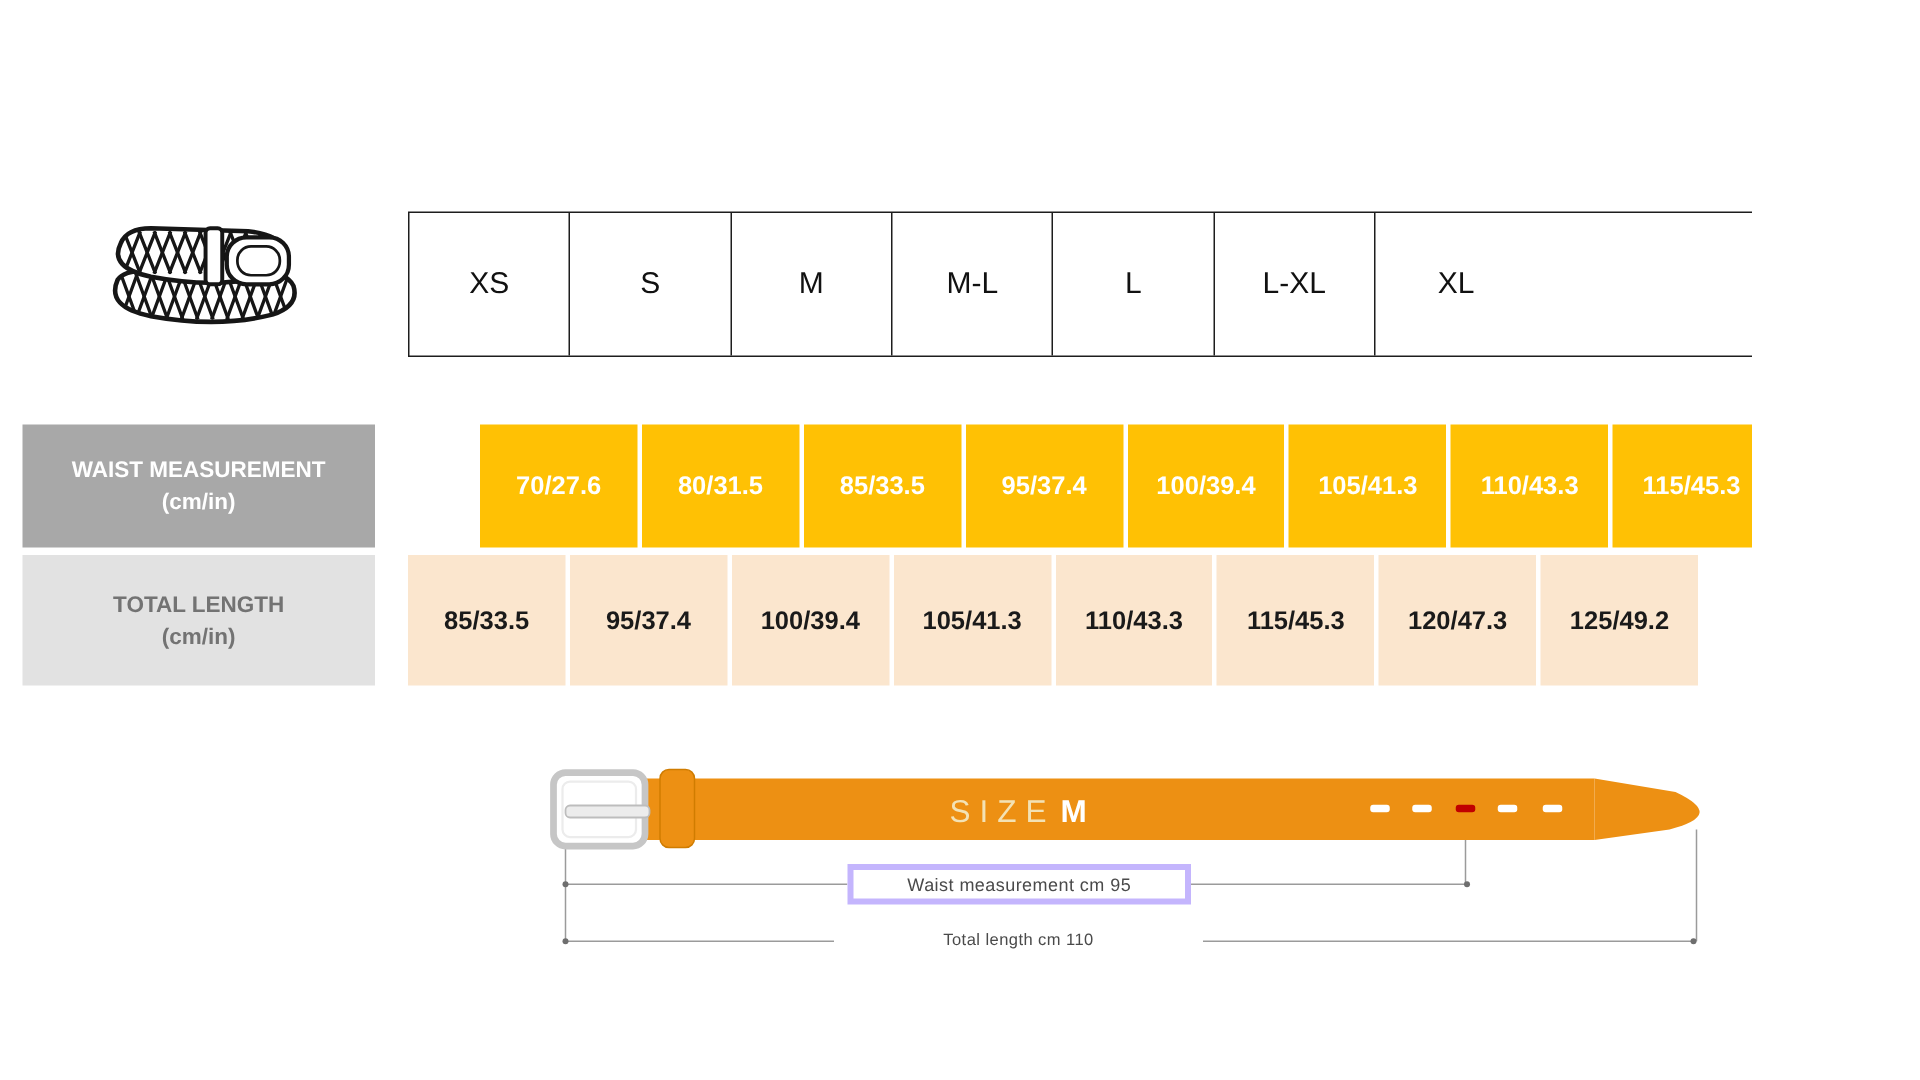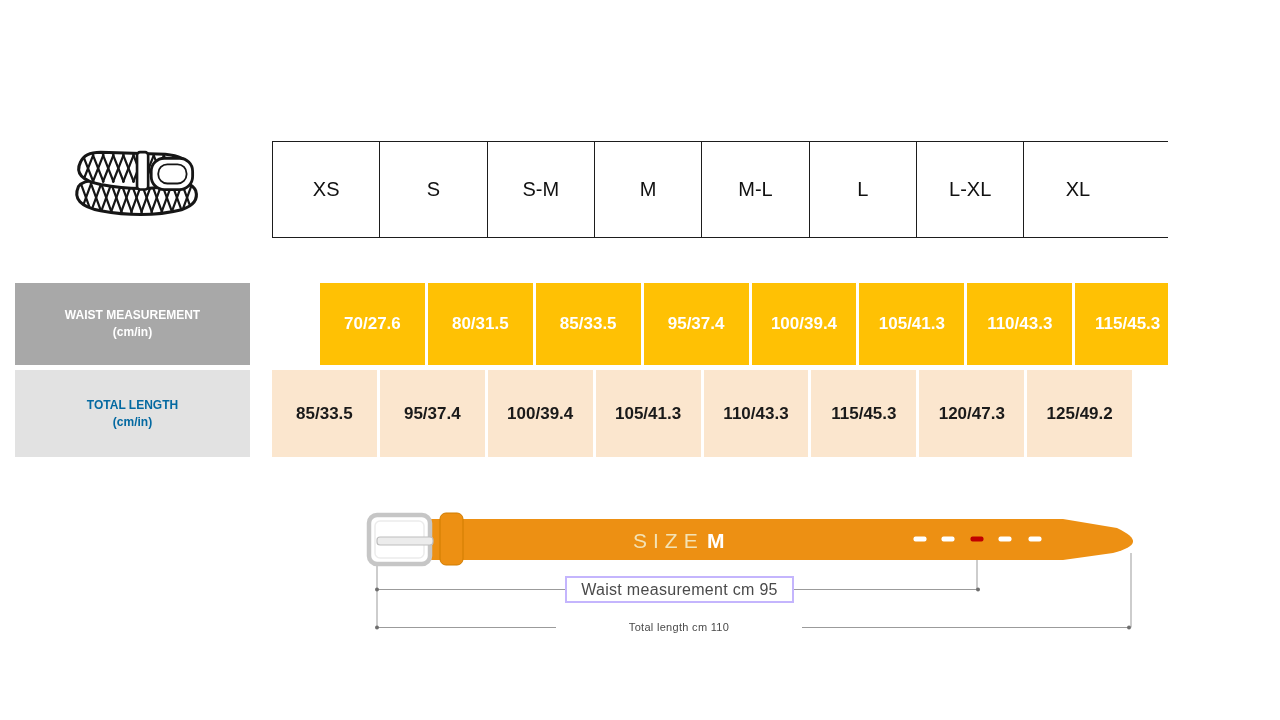--- a/index.html
+++ b/index.html
@@ -19,45 +19,45 @@
   .size-header .hcell {
     display:flex; align-items:center; justify-content:center;
     font-size:20px; color:#111;
   }
   .size-header .hcell:not(:last-child) { border-right:1.5px solid #1d1d1d; }
 
   
   .row-label {
     left:15px; width:235px; display:flex; flex-direction:column;
     align-items:center; justify-content:center; text-align:center;
-    font-weight:bold; font-size:12px; line-height:1.4;
+    font-weight:bold; font-size:15px; line-height:1.4;
   }
   .row-label.waist { top:283px; height:82px; background:#a8a8a8; color:#ffffff; }
-  .row-label.length { top:370px; height:87px; background:#e2e2e2; color:#0369a1; }
+  .row-label.length { top:370px; height:87px; background:#e2e2e2; color:#737373; }
 
   
   .data-row {
     left:272px; width:968px;
     display:grid; grid-template-columns:repeat(9,1fr); gap:3px;
   }
   .data-row.waist { top:283px; height:82px;margin-left:48px; }
   .data-row.length { top:370px; height:87px; }
   .data-row .dcell {
     display:flex; align-items:center; justify-content:center;
     font-weight:bold; font-size:17px;
   }
   .data-row.waist .dcell { background:#ffc104; color:#ffffff; }
   .data-row.length .dcell { background:#fbe6ce; color:#1a1a1a; }
 
   
   .waist-box {
     left:565px; top:576px; width:229px; height:27px;
-    background:#ffffff; border:2px solid #c4b5fd;
+    background:#ffffff; border:4px solid #c4b5fd;
     display:flex; align-items:center; justify-content:center;
-    font-size:16px; color:#4a4a4a; letter-spacing:0.3px;
+    font-size:12px; color:#4a4a4a; letter-spacing:0.3px;
   }
   .length-note {
     left:556px; top:614px; width:246px; height:25px;
     display:flex; align-items:center; justify-content:center;
     font-size:11px; color:#4a4a4a; letter-spacing:0.3px;
   }
   svg text { font-family:"Liberation Sans", sans-serif; }
 </style>
 </head>
 <body>
@@ -84,21 +84,20 @@
       <path d="M31,18 l-11,28 M41,18 l-11,28 M51,18 l-11,28 M61,18 l-11,28 M71,18 l-11,28 M81,18 l-11,28 M91,18 l-11,28 M101,18 l-11,28 M111,18 l-11,28 M121,18 l-11,28"></path>
     </g>
     <rect x="74" y="16" width="11" height="37" rx="3" fill="#ffffff" stroke="#161616" stroke-width="2.6"></rect>
     <rect x="88" y="22" width="41" height="31" rx="13" fill="#ffffff" stroke="#161616" stroke-width="2.8"></rect>
     <rect x="95" y="28" width="28" height="19" rx="9" fill="#ffffff" stroke="#161616" stroke-width="1.8"></rect>
   </svg>
 
   <div class="abs size-header">
     <div class="hcell">XS</div>
     <div class="hcell">S</div>
-    <div class="hcell">S-M</div>
     <div class="hcell">M</div>
     <div class="hcell">M-L</div>
     <div class="hcell">L</div>
     <div class="hcell">L-XL</div>
     <div class="hcell">XL</div>
   </div>
 
   <div class="abs row-label waist">
     <span>WAIST MEASUREMENT</span>
     <span>(cm/in)</span>

